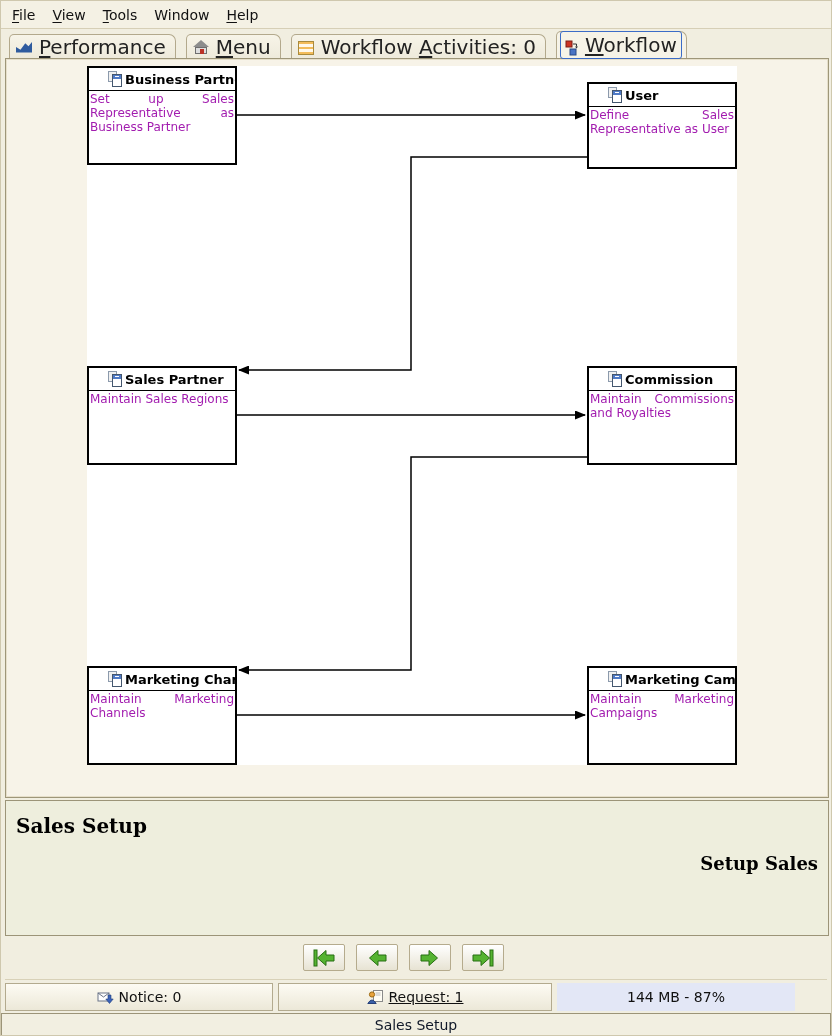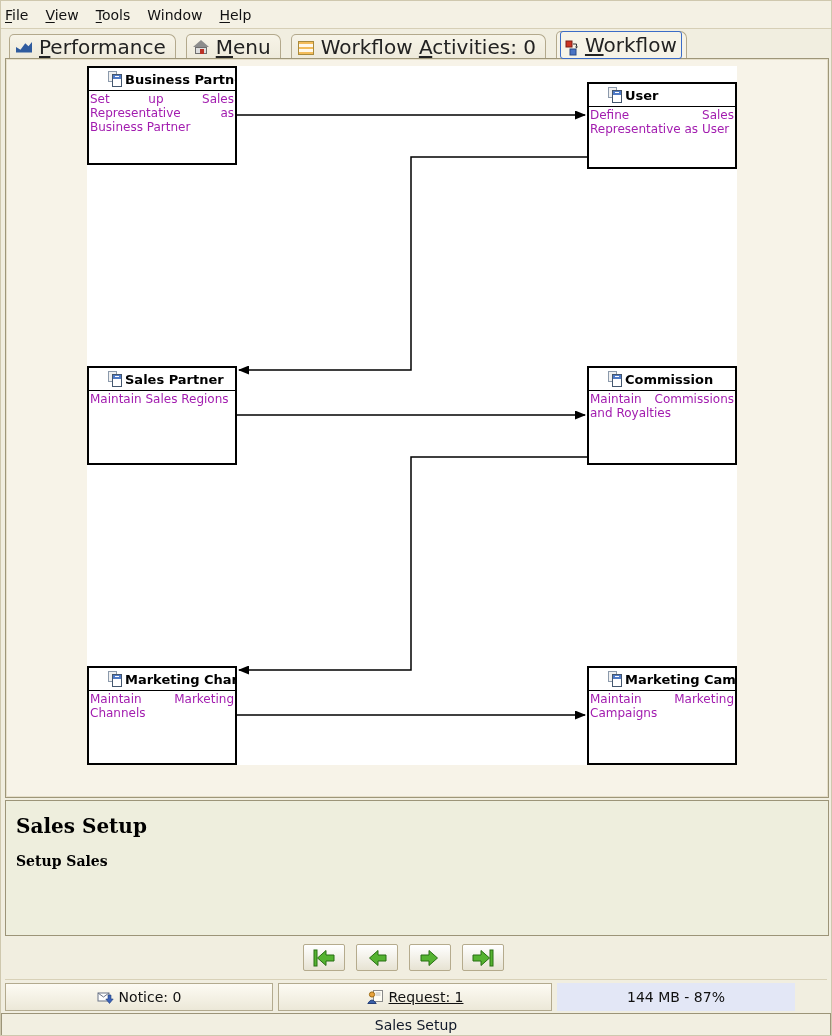--- a/index.html
+++ b/index.html
@@ -8,21 +8,21 @@
 
   .window {
     position: relative; width: 832px; height: 1036px;
     background: #f1eee0; overflow: hidden;
     border: 1px solid #cfc8ae;
   }
 
   
   .menubar {
     position: absolute; top: 0; left: 0; right: 0; height: 28px;
-    display: flex; align-items: center; gap: 17px; padding-left: 4px;
+    display: flex; align-items: center; gap: 17px; padding-left: 11px;
     background: #f4f1e4; border-bottom: 1px solid #d6cfb6;
     font-size: 14px; color: #111;
   }
   .menu-item { cursor: default; }
   .menu-item u { text-decoration: underline; text-underline-offset: 2px; }
 
   
   .tabstrip {
     position: absolute; top: 28px; left: 0; right: 0; height: 29px;
     display: flex; align-items: flex-end; padding-left: 8px;
@@ -118,21 +118,21 @@
   }
 
   
   .info-panel {
     position: absolute; top: 799px; left: 4px; width: 824px; height: 136px;
     background: #eeeedd; border: 1px solid #9c9478;
     padding: 13px 10px 0 10px;
     font-family: "DejaVu Serif", "Liberation Serif", serif; color: #000;
   }
   .info-title { font-size: 20px; font-weight: bold; }
-  .info-heading { font-size: 14px; font-weight: bold; margin-top: 15px; }
+  .info-heading { font-size: 18px; font-weight: bold; margin-top: 15px; text-align: right; }
   .info-desc { font-size: 14px; margin-top: 3px; }
 
   
   .nav-row {
     position: absolute; top: 943px; left: 302px;
     display: flex; gap: 11px;
   }
   .nav-btn {
     width: 42px; height: 27px;
     border: 1px solid #b5ab8d; border-radius: 2px;

